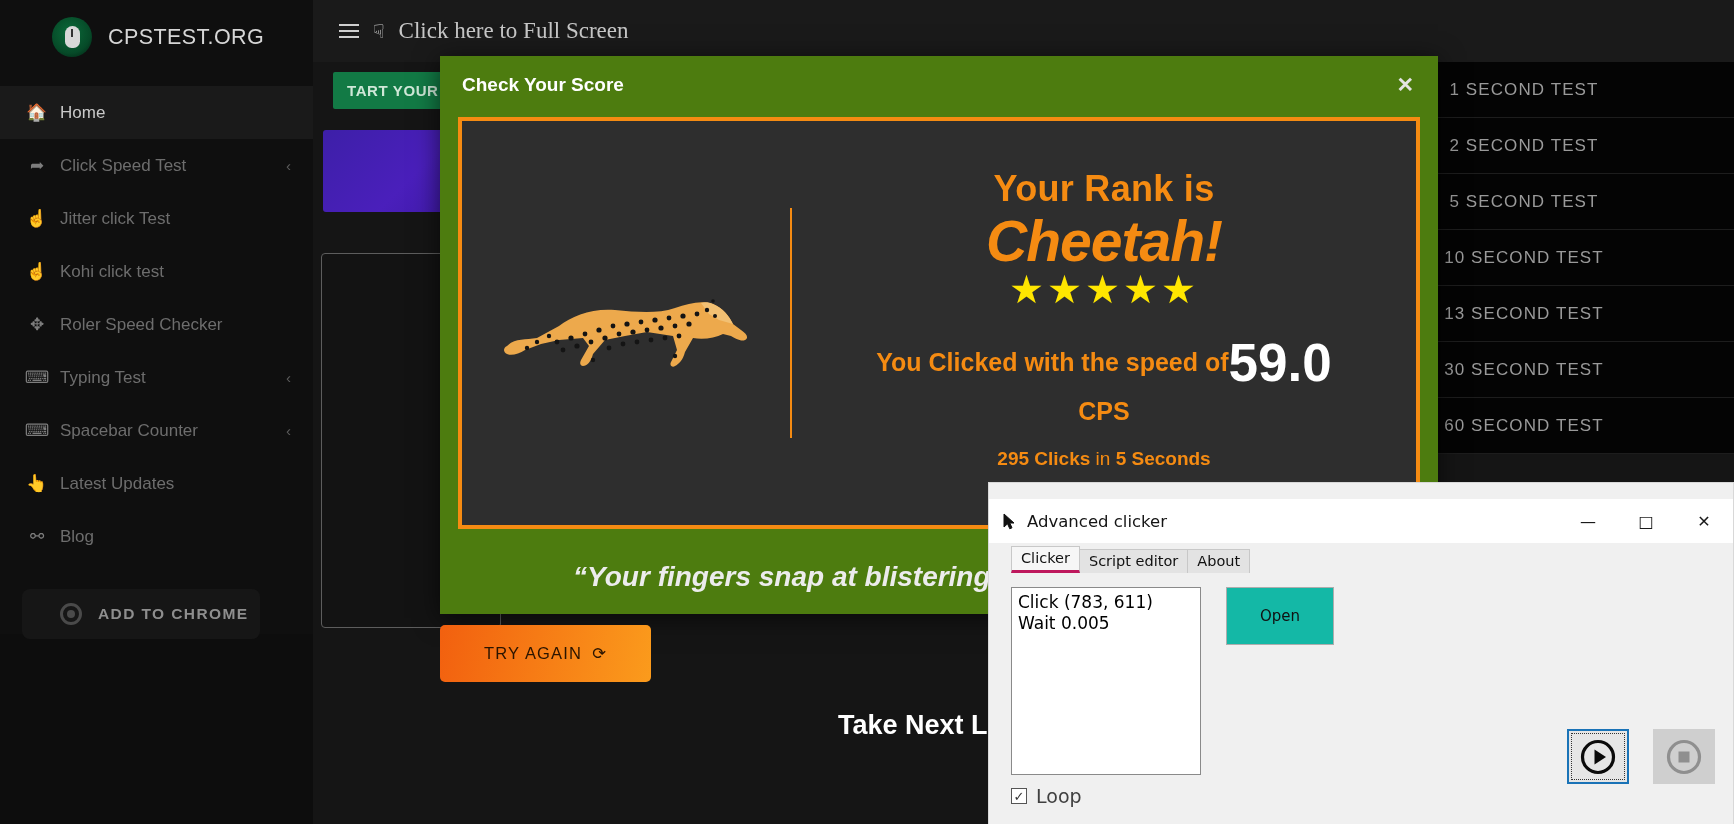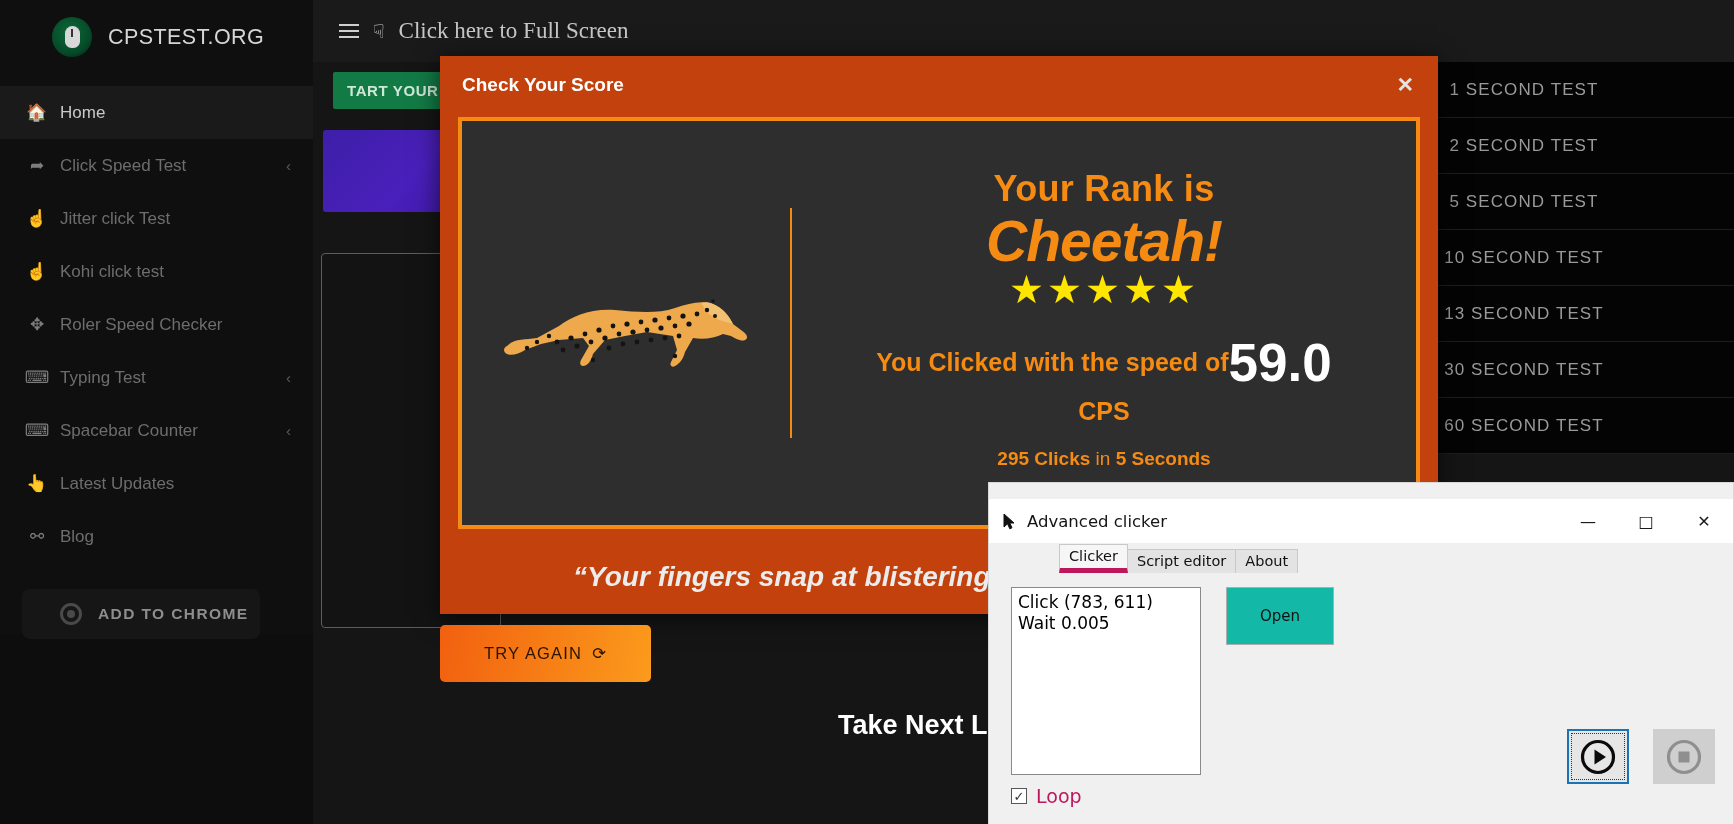--- a/index.html
+++ b/index.html
@@ -120,21 +120,21 @@
     border-bottom: 1px solid #1d1d1d;
     display: flex; align-items: center; justify-content: center;
     color: #9a9a9a; font-size: 17px; letter-spacing: 1.1px;
     cursor: pointer;
   }
 
   
   #modal {
     position: absolute; left: 440px; top: 56px;
     width: 998px; height: 558px;
-    background: #c2410c;
+    background: #4d7c0f;
     box-shadow: 0 4px 24px rgba(0,0,0,.6);
     z-index: 20;
   }
   .modal-head {
     height: 57px; display: flex; align-items: center;
     padding: 0 22px; position: relative;
   }
   .modal-title { color: #fff; font-size: 19px; font-weight: bold; }
   .modal-close {
     position: absolute; right: 24px; top: 50%; transform: translateY(-50%);
@@ -230,21 +230,21 @@
     display: flex; align-items: center; justify-content: center;
     color: #1a1a1a; font-size: 16px; cursor: pointer;
   }
   .win-body { position: relative; height: 298px; background: #f0f0f0; }
   .tabs { display: flex; align-items: flex-end; height: 26px; padding-left: 22px; margin-top: 4px; }
   .tab {
     background: #e3e3e3; border: 1px solid #c8c8c8; border-bottom: none;
     padding: 3px 9px 4px 9px; font-size: 14.5px; color: #111;
     cursor: pointer; margin-right: -1px;
   }
-  .tab.active { background: #f6f6f6; border-bottom: 5px solid #be185d; position: relative; z-index:2;margin-left:48px; }
+  .tab.active { background: #f6f6f6; border-bottom: 3px solid #be185d; position: relative; z-index:2; }
   .script-box {
     position: absolute; left: 22px; top: 40px;
     width: 190px; height: 188px;
     background: #fff; border: 1px solid #8a8a8a;
     padding: 4px 6px;
     font-size: 17px; color: #000; line-height: 1.24;
     overflow: hidden;
   }
   .open-btn {
     position: absolute; left: 237px; top: 40px;
@@ -255,21 +255,21 @@
   }
   .loop-row {
     position: absolute; left: 22px; top: 238px;
     display: flex; align-items: center; gap: 9px; cursor: pointer;
   }
   .chk {
     width: 16px; height: 16px; border: 1px solid #555; background: #fff;
     display: flex; align-items: center; justify-content: center;
     font-size: 13px; color: #333; line-height: 1;
   }
-  .loop-label { font-size: 19px; color: #be185d; }
+  .loop-label { font-size: 19px; color: #404040; }
   .transport { position: absolute; right: 18px; top: 182px; display: flex; gap: 24px; }
   .tbtn {
     width: 62px; height: 55px;
     display: flex; align-items: center; justify-content: center;
     cursor: pointer;
   }
   .tbtn.play { background: #e6e6e6; border: 2px solid #1a73b7; outline: 1px dotted #333; outline-offset: -5px; }
   .tbtn.stop { background: #cfcfcf; }
 </style>
 </head>

